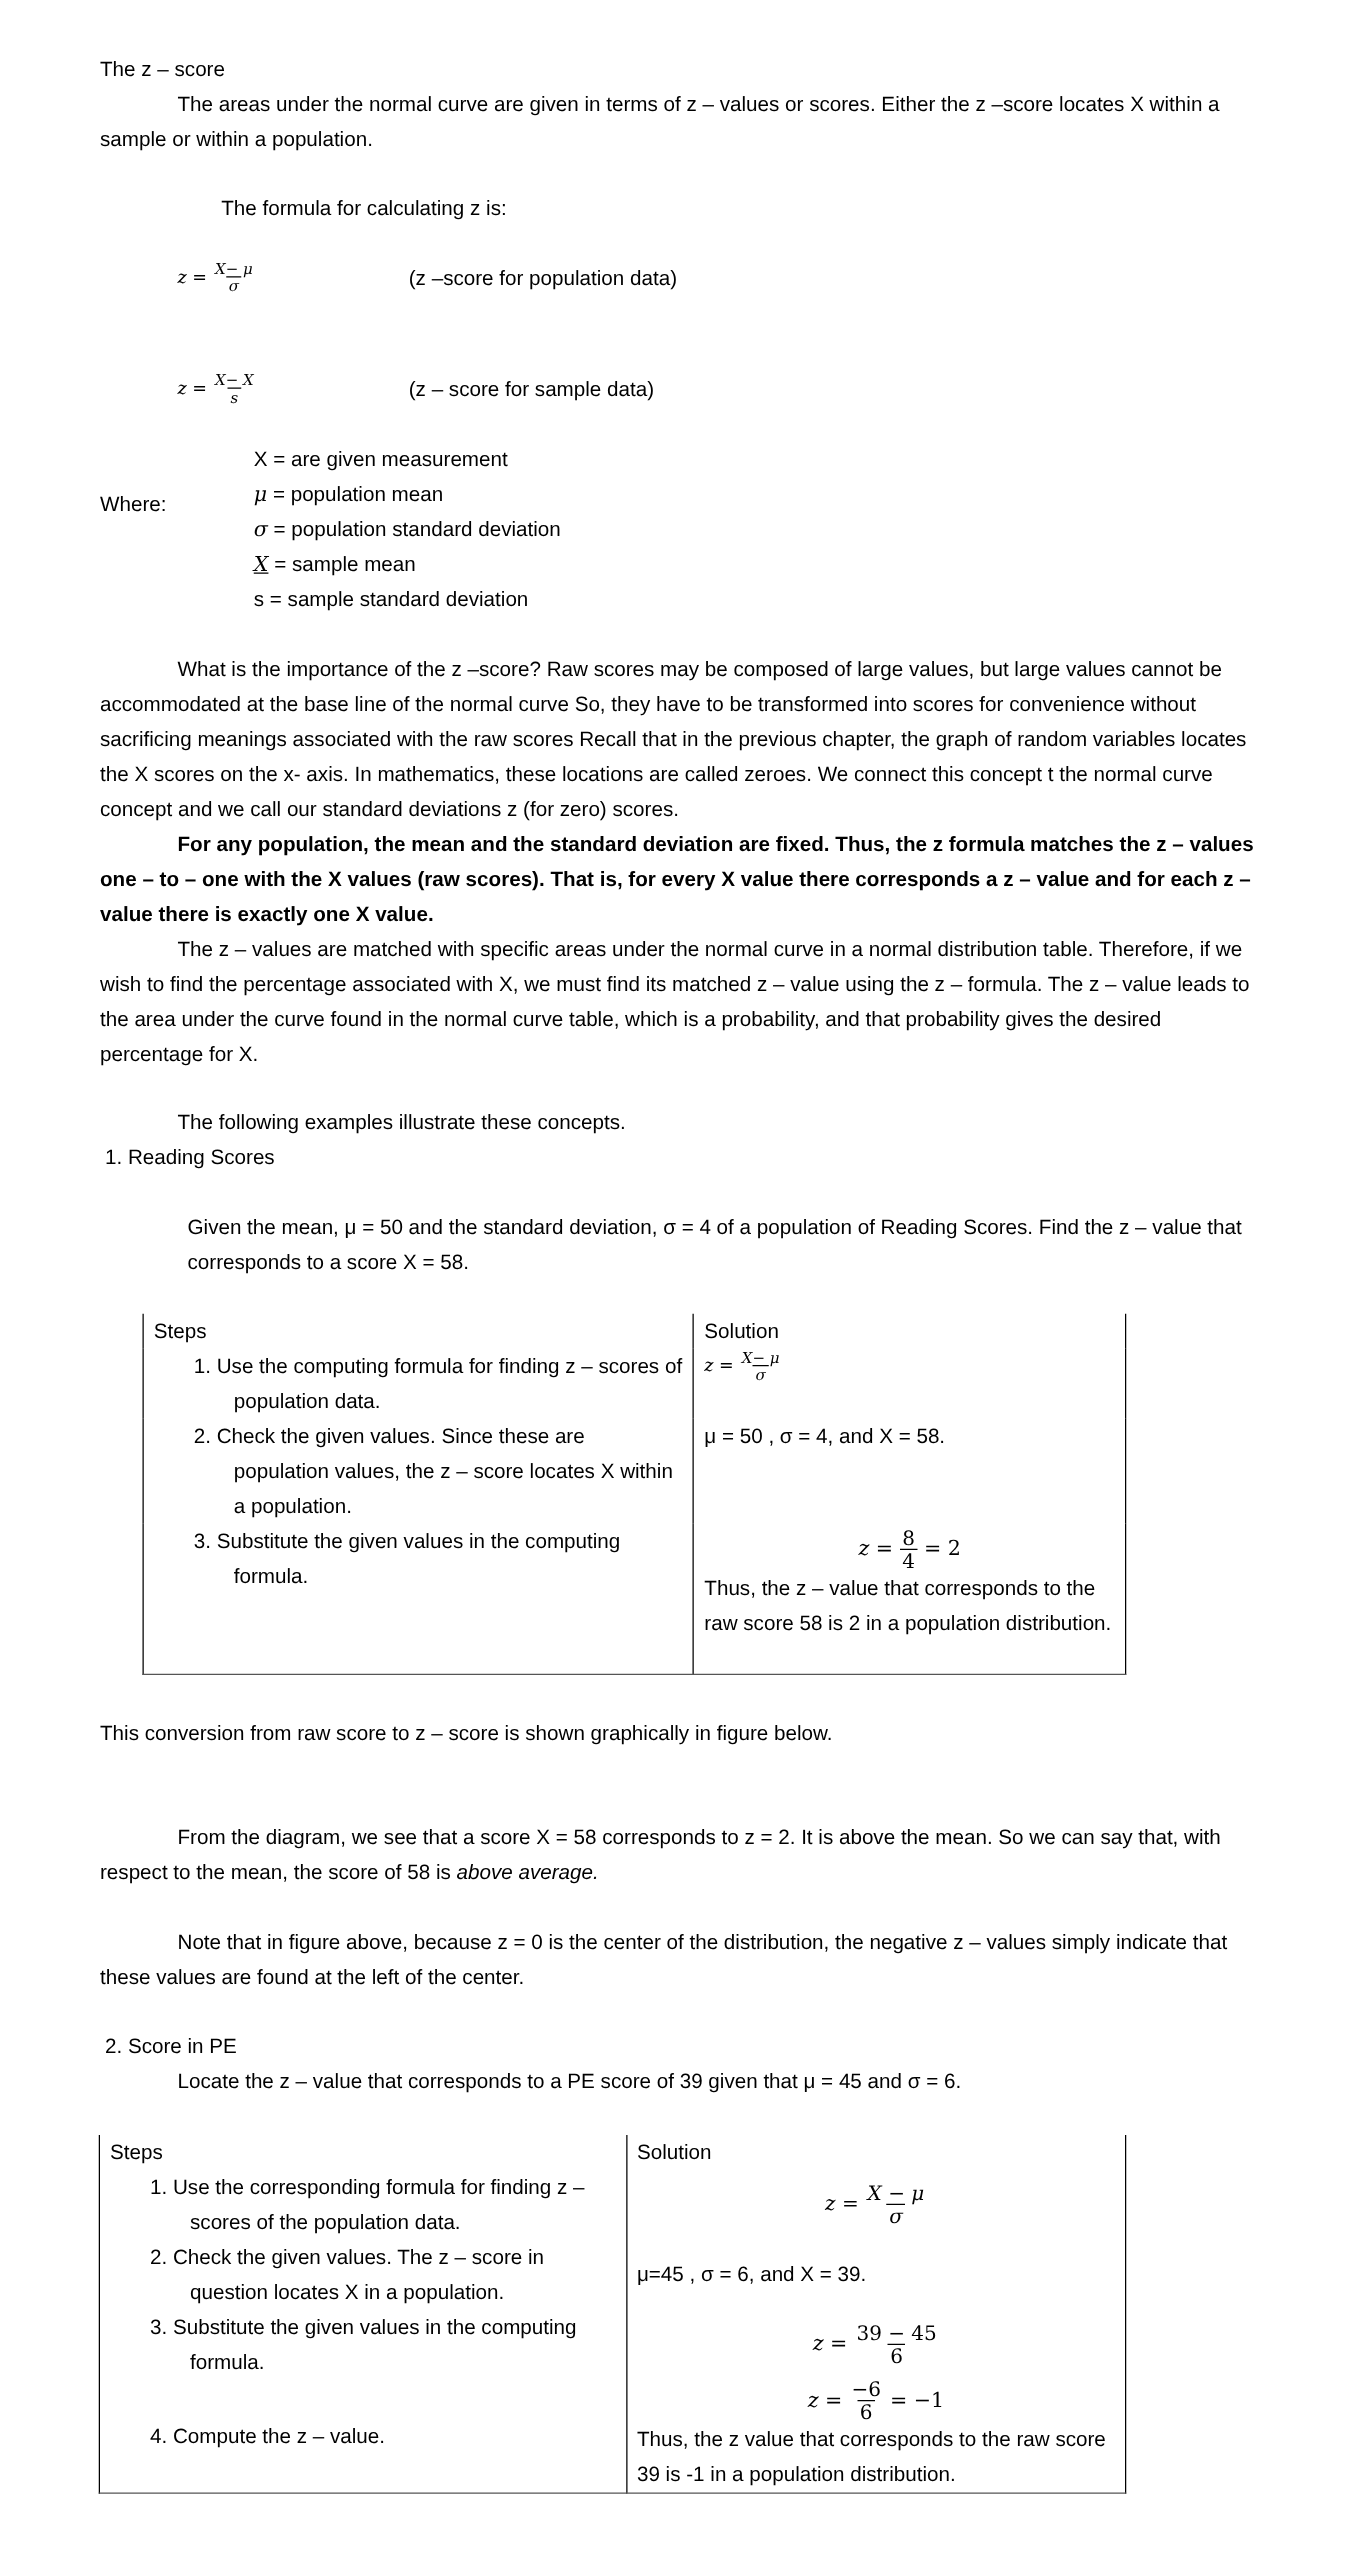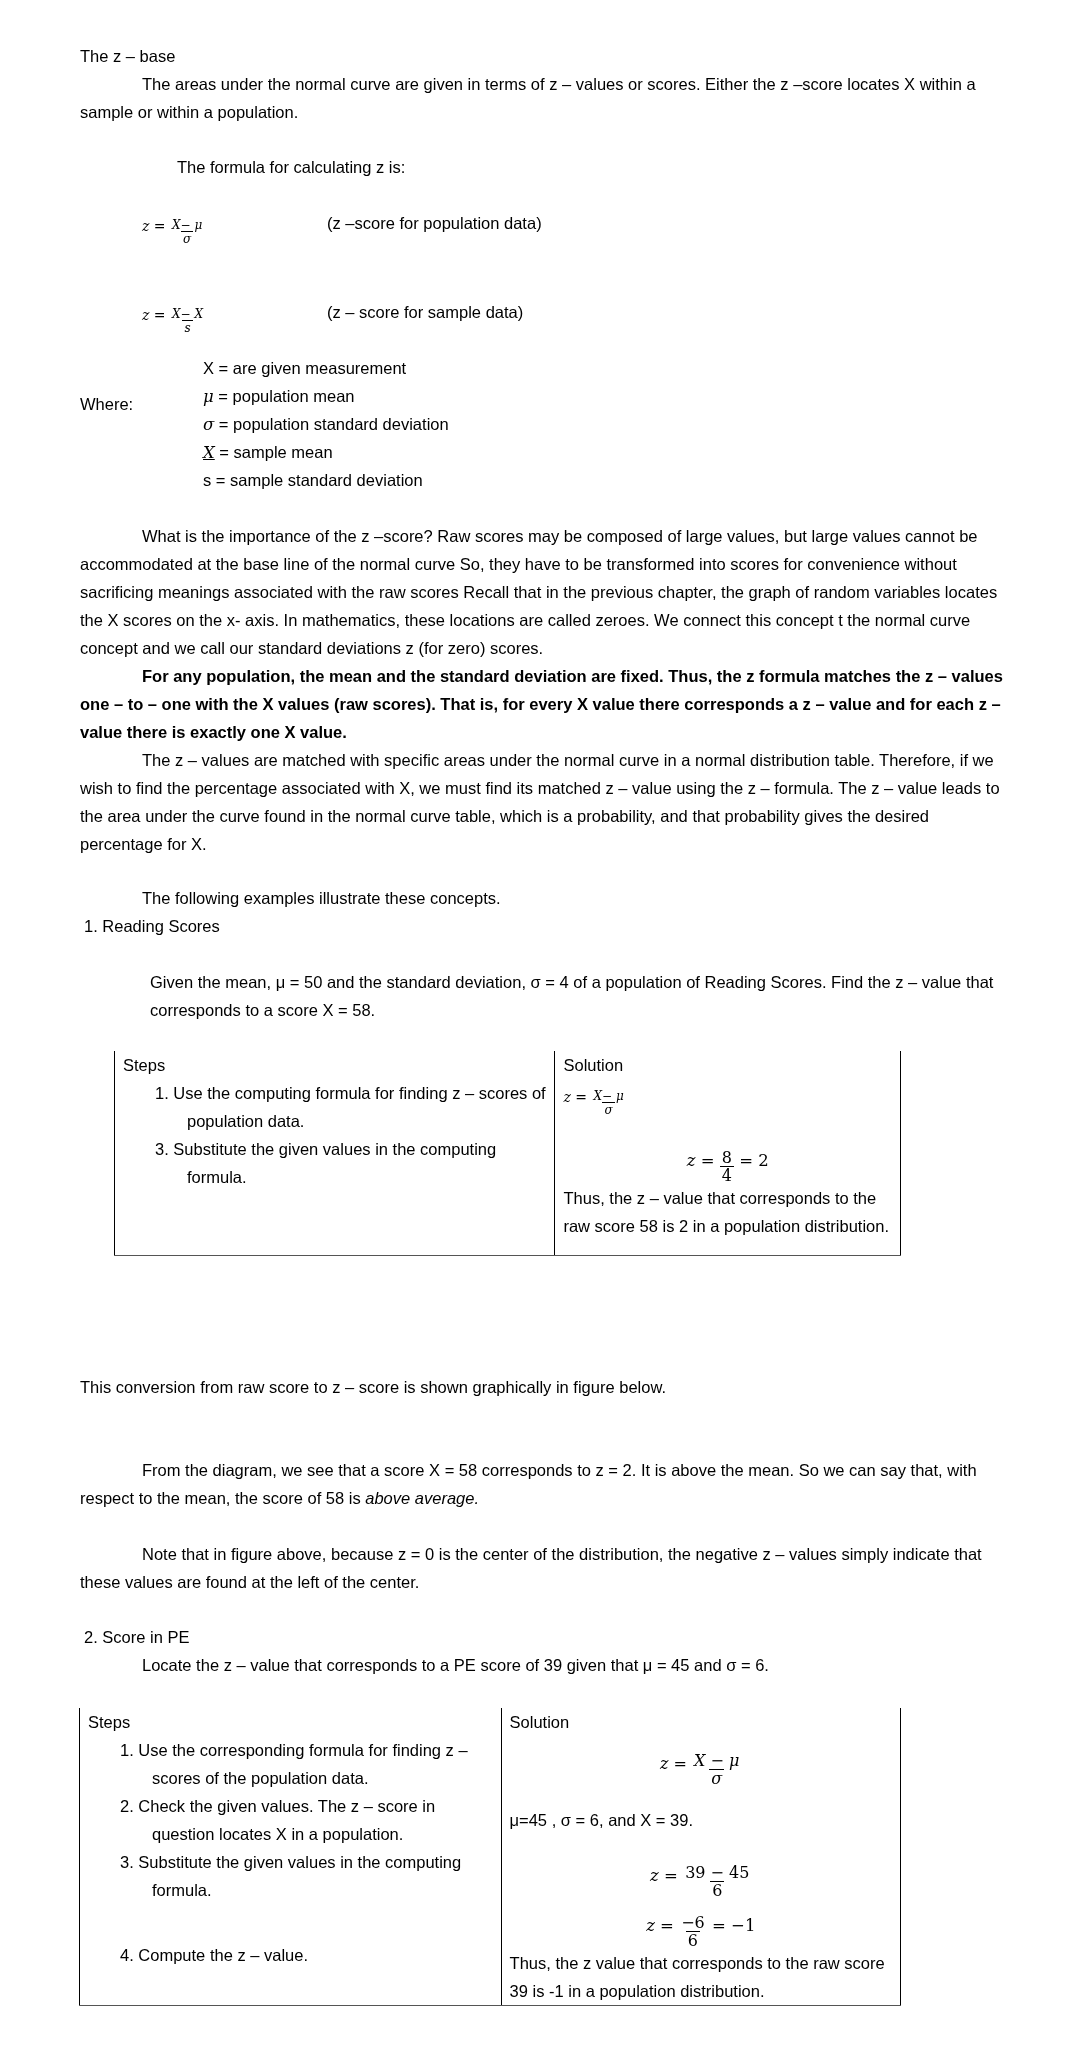--- a/index.html
+++ b/index.html
@@ -5,35 +5,35 @@
   html, body { margin: 0; padding: 0; background: #ffffff; }
   body {
     width: 1079px; height: 2052px; position: relative; overflow: hidden;
     font-family: "Liberation Sans", sans-serif; color: #000; font-size: 16.5px;
   }
   .abs { position: absolute; white-space: nowrap; line-height: 28px; }
   .para { position: absolute; left: 80px; width: 930px; line-height: 28px; text-indent: 62px; white-space: normal; }
   .math { font-family: "DejaVu Serif", serif; font-style: italic; }
   .mathn { font-family: "DejaVu Serif", serif; }
   .frac { display: inline-flex; flex-direction: column; align-items: center; vertical-align: middle; line-height: 1; }
-  .frac .num { font-size: 12px; padding: 0 2px; margin-top: 11px; }
+  .frac .num { font-size: 12px; padding: 0 2px; }
   .frac .den { font-size: 12px; border-top: 1px solid #000; padding: 1px 2px 0; }
   .frac.big .num, .frac.big .den { font-size: 16px; }
   .formula { font-family: "DejaVu Serif", serif; font-style: italic; font-size: 14px; }
   .ovl { text-decoration: underline; }
   table.steps { position: absolute; border-collapse: collapse; font-size: 16.5px; }
   table.steps td { vertical-align: top; padding: 0 8px; line-height: 28px; border-left: 1px solid #000; border-right: 1px solid #000; }
   table.steps tr.last td { border-bottom: 1.5px solid #555; }
   .step-item { padding-left: 32px; text-indent: -32px; margin-left: 32px; }
   .center { text-align: center; }
 </style>
 </head>
 <body>
 
-<div class="abs" style="left:80px; top:42px;">The z – base</div>
+<div class="abs" style="left:80px; top:42px;">The z – score</div>
 <div class="para" style="top:70px;">The areas under the normal curve are given in terms of z – values or scores. Either the z –score locates X within a sample or within a population.</div>
 <div class="abs" style="left:142px; top:153px;margin-left:35px;">The formula for calculating z is:</div>
 
 <div class="abs formula" style="left:142px; top:208px;">
   <span>z =</span>
   <span class="frac">
       <span class="num">X− μ</span>
       <span class="den">σ</span>
     </span>
 </div>
@@ -74,20 +74,26 @@
     <td>Solution</td>
   </tr>
   <tr>
     <td>
           <div class="step-item">1. Use the computing formula for finding z – scores of population data.</div>
         </td>
     <td class="formula" style="font-size:14px;"><span>z =</span> <span class="frac">
             <span class="num">X− μ</span>
             <span class="den">σ</span>
           </span></td>
+  </tr>
+  <tr>
+    <td>
+          <div class="step-item">2. Check the given values. Since these are population values, the z – score locates X within a population.</div>
+        </td>
+    <td>μ = 50 , σ = 4, and X = 58.</td>
   </tr>
   <tr class="last">
     <td style="height:120px;">
           <div class="step-item">3. Substitute the given values in the computing formula.</div>
         </td>
     <td>
       <div class="center mathn" style="padding-top:4px;"><span class="math">z =</span> <span class="frac big">
               <span class="num">8</span>
               <span class="den">4</span>
             </span> <span>= 2</span></div>

